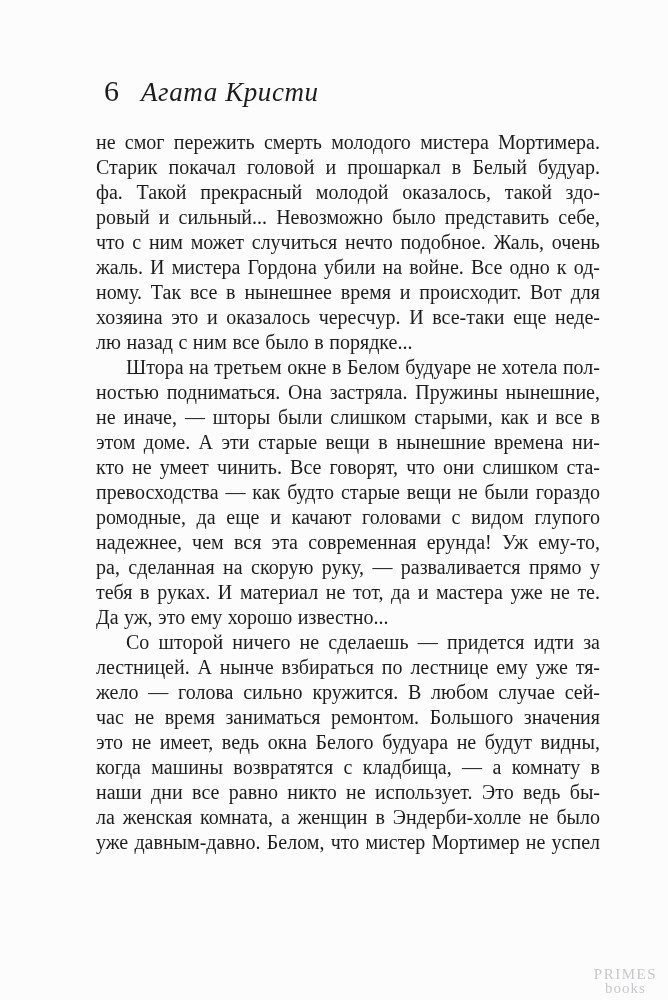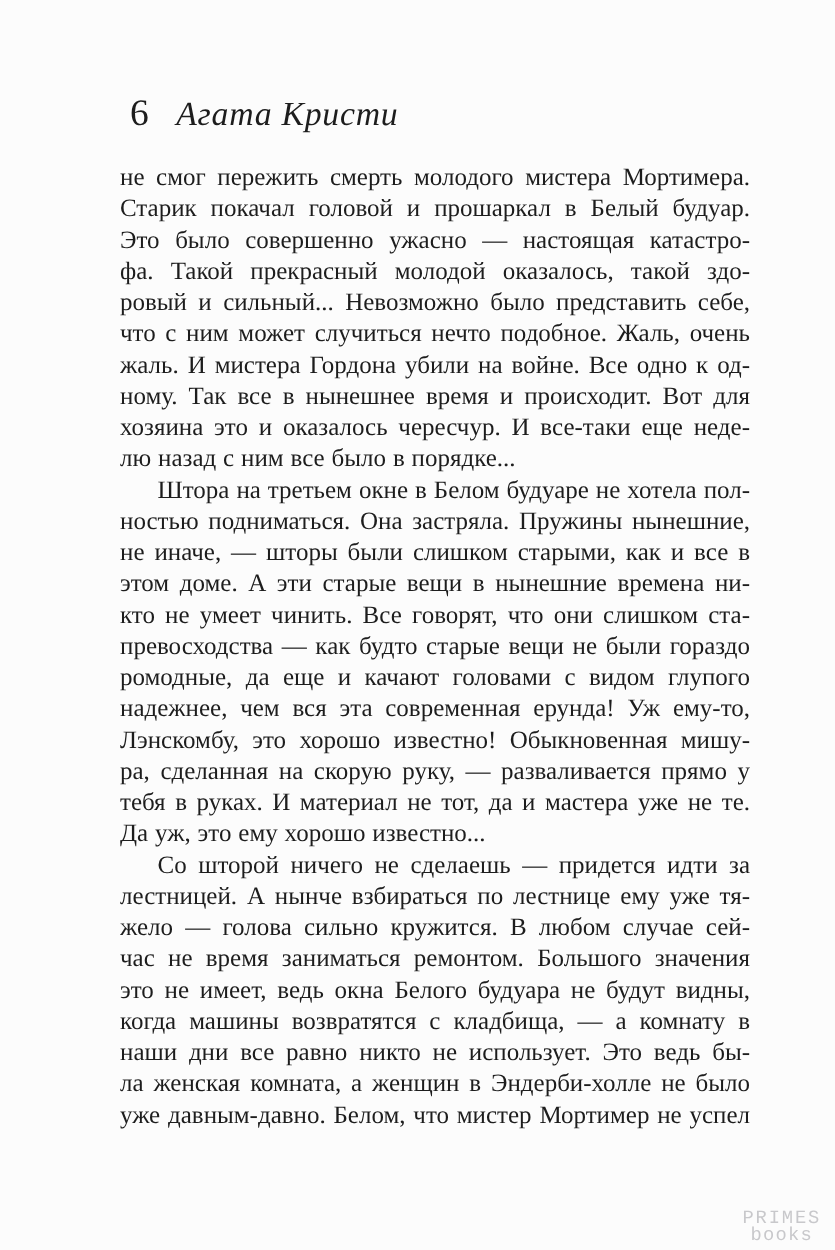--- a/index.html
+++ b/index.html
@@ -45,21 +45,21 @@
     text-align: justify;
     text-align-last: justify;
     overflow: hidden;
     word-spacing: 0.5px;
   }
   .line.lastline { text-align-last: left; }
   .line.indent { text-indent: 30px; }
   .watermark {
     position: absolute;
     right: 11px; bottom: 4px;
-    font-family: Liberation Mono, monospace;
+    font-family: Liberation Serif, serif;
     text-align: center;
     line-height: 1;
   }
   .wm-top {
     font-size: 15px;
     letter-spacing: 1.5px;
     font-weight: 400;
   }
   .wm-bottom {
     font-size: 15px;
@@ -74,39 +74,37 @@
 
   <div class="header">
     <span class="page-num">6</span>
     <span class="running-title">Агата Кристи</span>
   </div>
 
   <div class="text-block">
       <div class="paragraph">
         <div class="line">не смог пережить смерть молодого мистера Мортимера.</div>
         <div class="line">Старик покачал головой и прошаркал в Белый будуар.</div>
-        <div class="line">Это было совершенно ужасно — настоящая катастро-</div>
         <div class="line">фа. Такой прекрасный молодой оказалось, такой здо-</div>
         <div class="line">ровый и сильный... Невозможно было представить себе,</div>
         <div class="line">что с ним может случиться нечто подобное. Жаль, очень</div>
         <div class="line">жаль. И мистера Гордона убили на войне. Все одно к од-</div>
         <div class="line">ному. Так все в нынешнее время и происходит. Вот для</div>
         <div class="line">хозяина это и оказалось чересчур. И все-таки еще неде-</div>
         <div class="line lastline">лю назад с ним все было в порядке...</div>
       </div>
       <div class="paragraph">
         <div class="line indent">Штора на третьем окне в Белом будуаре не хотела пол-</div>
         <div class="line">ностью подниматься. Она застряла. Пружины нынешние,</div>
         <div class="line">не иначе, — шторы были слишком старыми, как и все в</div>
         <div class="line">этом доме. А эти старые вещи в нынешние времена ни-</div>
         <div class="line">кто не умеет чинить. Все говорят, что они слишком ста-</div>
         <div class="line">превосходства — как будто старые вещи не были гораздо</div>
         <div class="line">ромодные, да еще и качают головами с видом глупого</div>
         <div class="line">надежнее, чем вся эта современная ерунда! Уж ему-то,</div>
-        <div class="line">Лэнскомбу, это хорошо известно! Обыкновенная мишу-</div>
         <div class="line">ра, сделанная на скорую руку, — разваливается прямо у</div>
         <div class="line">тебя в руках. И материал не тот, да и мастера уже не те.</div>
         <div class="line lastline">Да уж, это ему хорошо известно...</div>
       </div>
       <div class="paragraph">
         <div class="line indent">Со шторой ничего не сделаешь — придется идти за</div>
         <div class="line">лестницей. А нынче взбираться по лестнице ему уже тя-</div>
         <div class="line">жело — голова сильно кружится. В любом случае сей-</div>
         <div class="line">час не время заниматься ремонтом. Большого значения</div>
         <div class="line">это не имеет, ведь окна Белого будуара не будут видны,</div>

